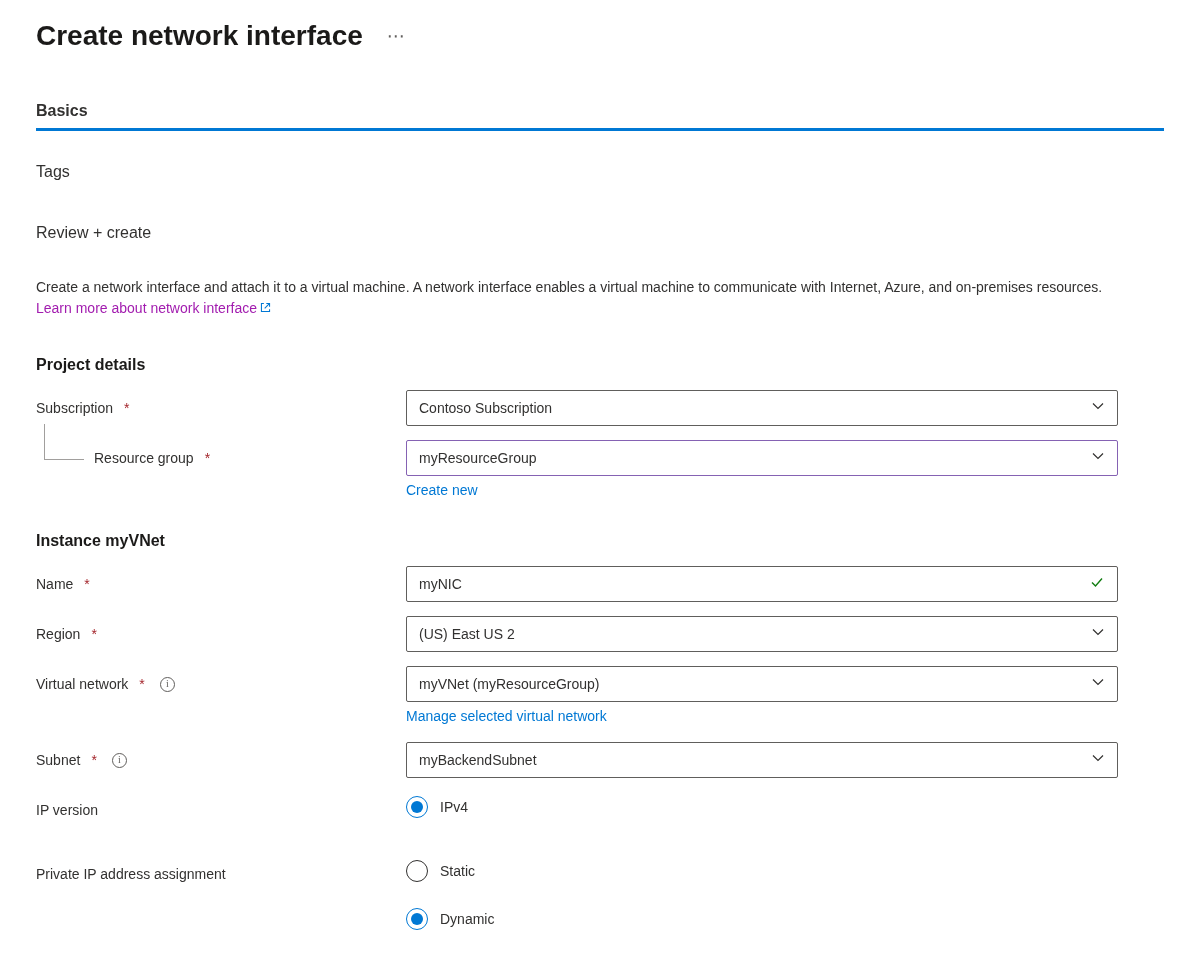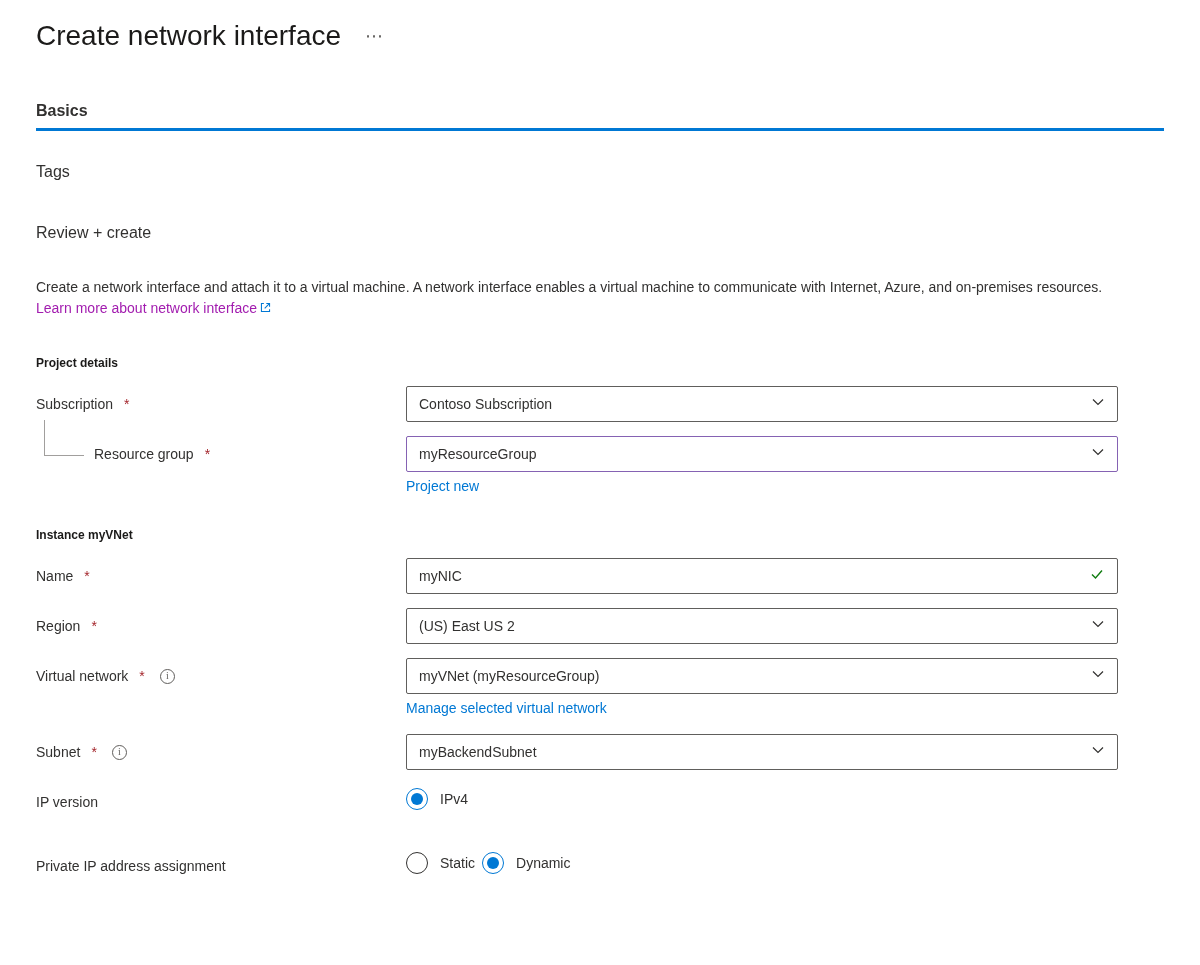--- a/index.html
+++ b/index.html
@@ -12,21 +12,21 @@
       width: 1200px;
     }
     .header {
       display: flex;
       align-items: center;
       gap: 24px;
       margin-bottom: 50px;
     }
     .title {
       font-size: 28px;
-      font-weight: 400;
+      font-weight: 700;
       color: #1b1a19;
     }
     .more-icon {
       font-size: 18px;
       color: #605e5c;
       letter-spacing: 1px;
       cursor: pointer;
       line-height: 1;
     }
     .tabs {
@@ -57,21 +57,21 @@
       color: #a21caf;
       text-decoration: none;
       cursor: pointer;
     }
     .external-icon {
       display: inline-block;
       margin-left: 2px;
       vertical-align: -1px;
     }
     .section-title {
-      font-size: 12px;
+      font-size: 16px;
       font-weight: 600;
       color: #1b1a19;
       margin-bottom: 16px;
     }
     .section {
       margin-bottom: 34px;
     }
     .form-row {
       display: flex;
       align-items: flex-start;
@@ -153,21 +153,22 @@
     }
     .sublink {
       margin-top: 6px;
       margin-bottom: 18px;
       margin-left: 370px;
       max-width: 712px;
     }
     .sublink a { color: #0078d4; font-size: 14px; text-decoration: none; cursor: pointer; }
     .radio-group {
       display: flex;
-      gap: 7px;
+      flex-direction: column;
+      gap: 26px;
       padding-top: 4px;
     }
     .radio-opt {
       display: flex;
       align-items: center;
       gap: 12px;
       cursor: pointer;
     }
     .radio-circle {
       width: 22px; height: 22px;
@@ -235,21 +236,21 @@
     </div>
     <div class="input-col">
       <div class="select-box highlight">
         <span>myResourceGroup</span>
         <span class="chevron"><svg width="14" height="14" viewBox="0 0 14 14">
               <path d="M2 4l5 5 5-5" stroke="#323130" stroke-width="1.2" fill="none"></path>
             </svg></span>
       </div>
     </div>
   </div>
-  <div class="sublink"><a>Project new</a></div>
+  <div class="sublink"><a>Create new</a></div>
 </div>
 
 <div class="section">
   <div class="section-title">Instance myVNet</div>
 
   <div class="form-row">
     <div class="label-col">
       <span>Name</span>
         <span class="required">*</span>
     </div>

